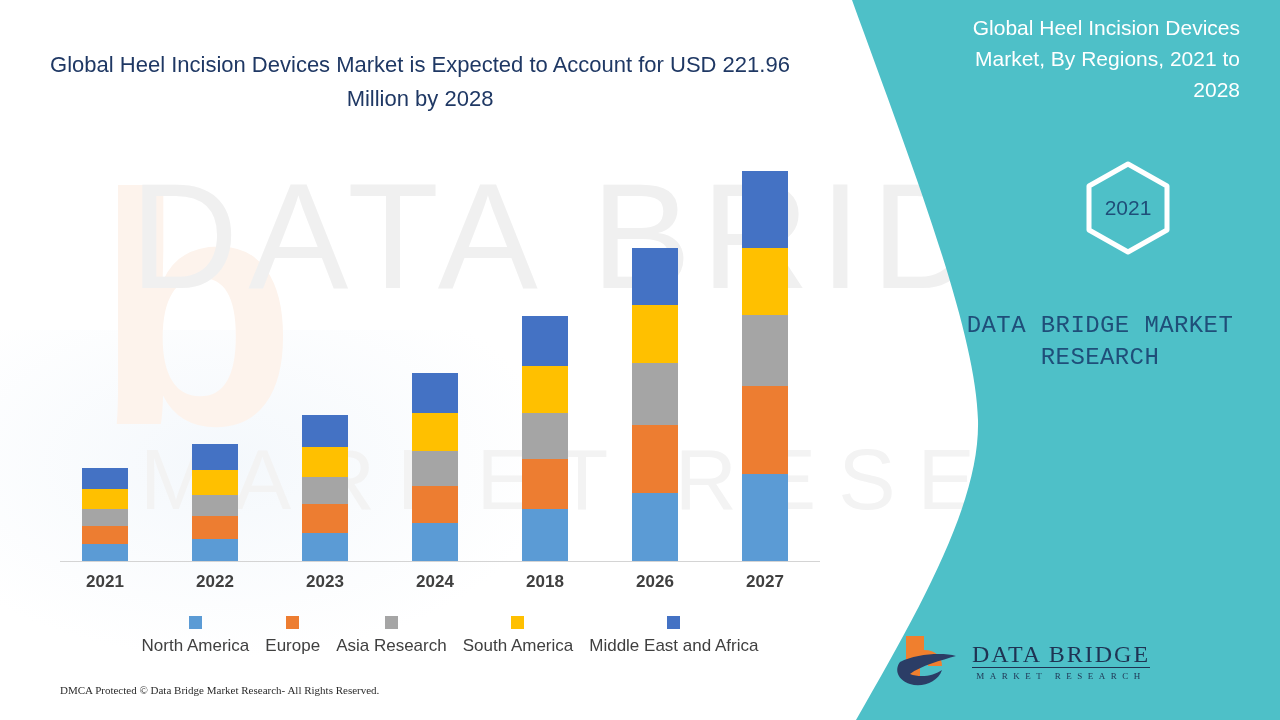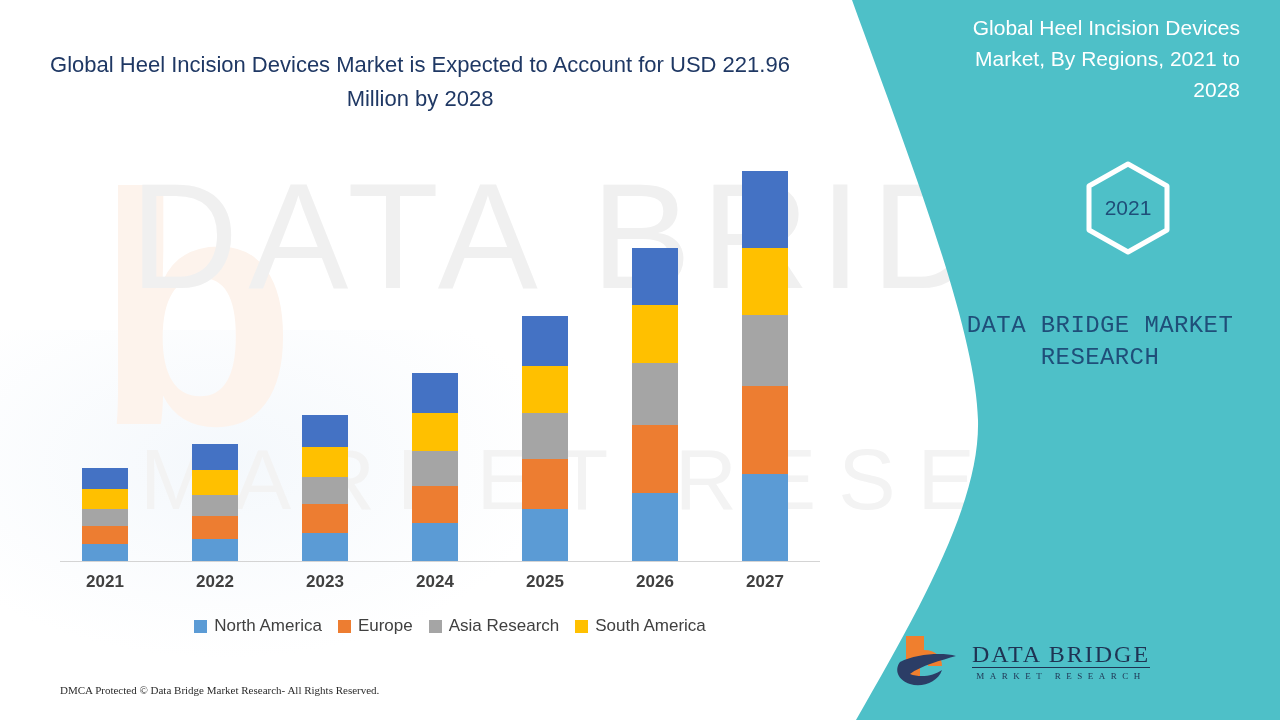--- a/index.html
+++ b/index.html
@@ -64,21 +64,21 @@
   .x-tick{
     position:absolute; width:80px; text-align:center;
     font-size:17px; font-weight:700; color:#404040;
   }
 
   
   #legend{
     position:absolute; left:55px; top:616px; width:790px;
     display:flex; align-items:center; justify-content:center; gap:16px;
   }
-  .legend-item{ display:flex; align-items:center; gap:7px; }
+  .legend-item{ display:flex; align-items:center; gap:7px;flex-direction:column; }
   .legend-swatch{ width:13px; height:13px; display:block; }
   .legend-label{ font-size:17px; color:#404040; white-space:nowrap; }
 
   
   #footer-dmca{
     position:absolute; left:60px; top:684px;
     font-family:"Liberation Serif", serif; font-size:11px; color:#2b2b2b;
   }
   #footer-source{
     position:absolute; left:460px; top:686px;
@@ -196,41 +196,45 @@
         <span class="bar-seg" style="height: 67.1634px; background: rgb(255, 192, 0);"></span>
         <span class="bar-seg" style="height: 77.1878px; background: rgb(68, 114, 196);"></span>
       </div>
     </div>
 
   <div id="x-labels">
       <span class="x-tick" style="left: 5px;">2021</span>
       <span class="x-tick" style="left: 115px;">2022</span>
       <span class="x-tick" style="left: 225px;">2023</span>
       <span class="x-tick" style="left: 335px;">2024</span>
-      <span class="x-tick" style="left: 445px;">2025</span>
+      <span class="x-tick" style="left: 445px;">2018</span>
       <span class="x-tick" style="left: 555px;">2026</span>
       <span class="x-tick" style="left: 665px;">2027</span>
     </div>
 
   <div id="legend">
       <div class="legend-item">
         <span class="legend-swatch" style="background: rgb(91, 155, 213);"></span>
         <span class="legend-label">North America</span>
       </div>
       <div class="legend-item">
         <span class="legend-swatch" style="background: rgb(237, 125, 49);"></span>
         <span class="legend-label">Europe</span>
       </div>
       <div class="legend-item">
         <span class="legend-swatch" style="background: rgb(165, 165, 165);"></span>
         <span class="legend-label">Asia Research</span>
       </div>
       <div class="legend-item">
         <span class="legend-swatch" style="background: rgb(255, 192, 0);"></span>
         <span class="legend-label">South America</span>
+      </div>
+      <div class="legend-item">
+        <span class="legend-swatch" style="background: rgb(68, 114, 196);"></span>
+        <span class="legend-label">Middle East and Africa</span>
       </div>
     </div>
 
   <div id="footer-dmca">DMCA Protected © Data Bridge Market Research- All Rights Reserved.</div>
 </div>
 
 <div id="right-panel">
 
   <svg id="teal-shape" viewBox="0 0 450 720" preserveAspectRatio="none">
     <path d="M 22,0 L 450,0 L 450,720 L 26,720

